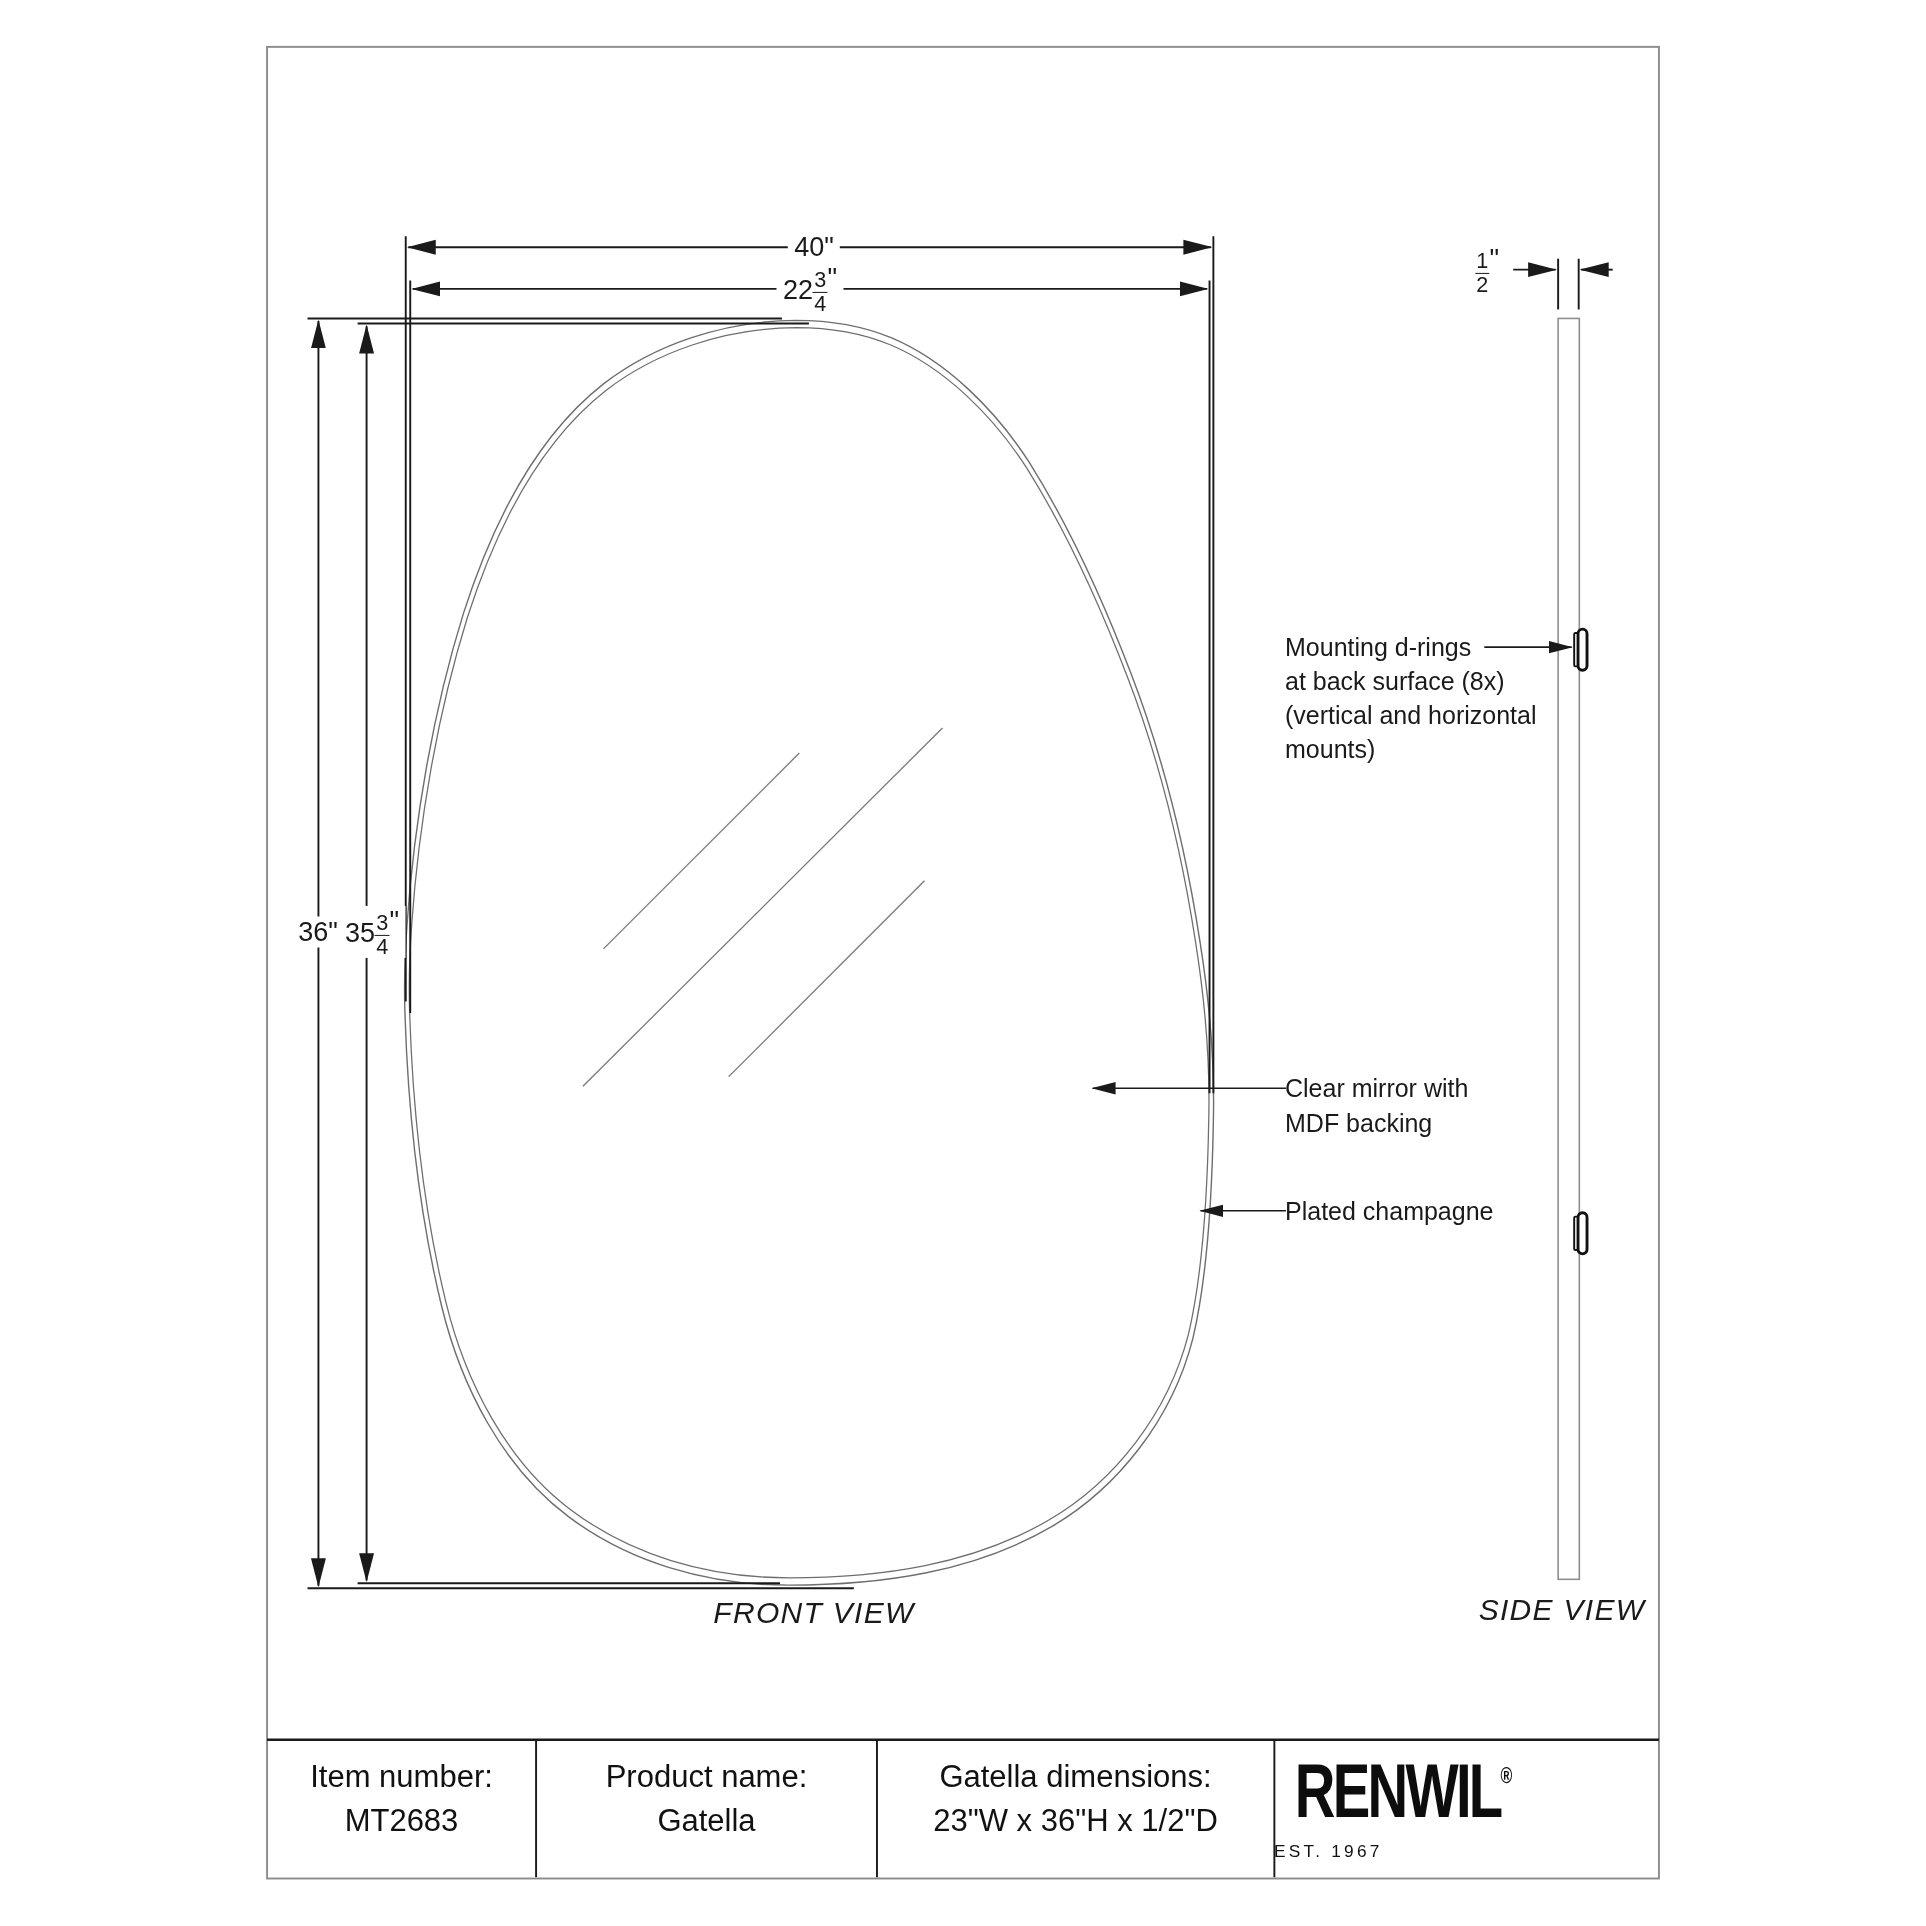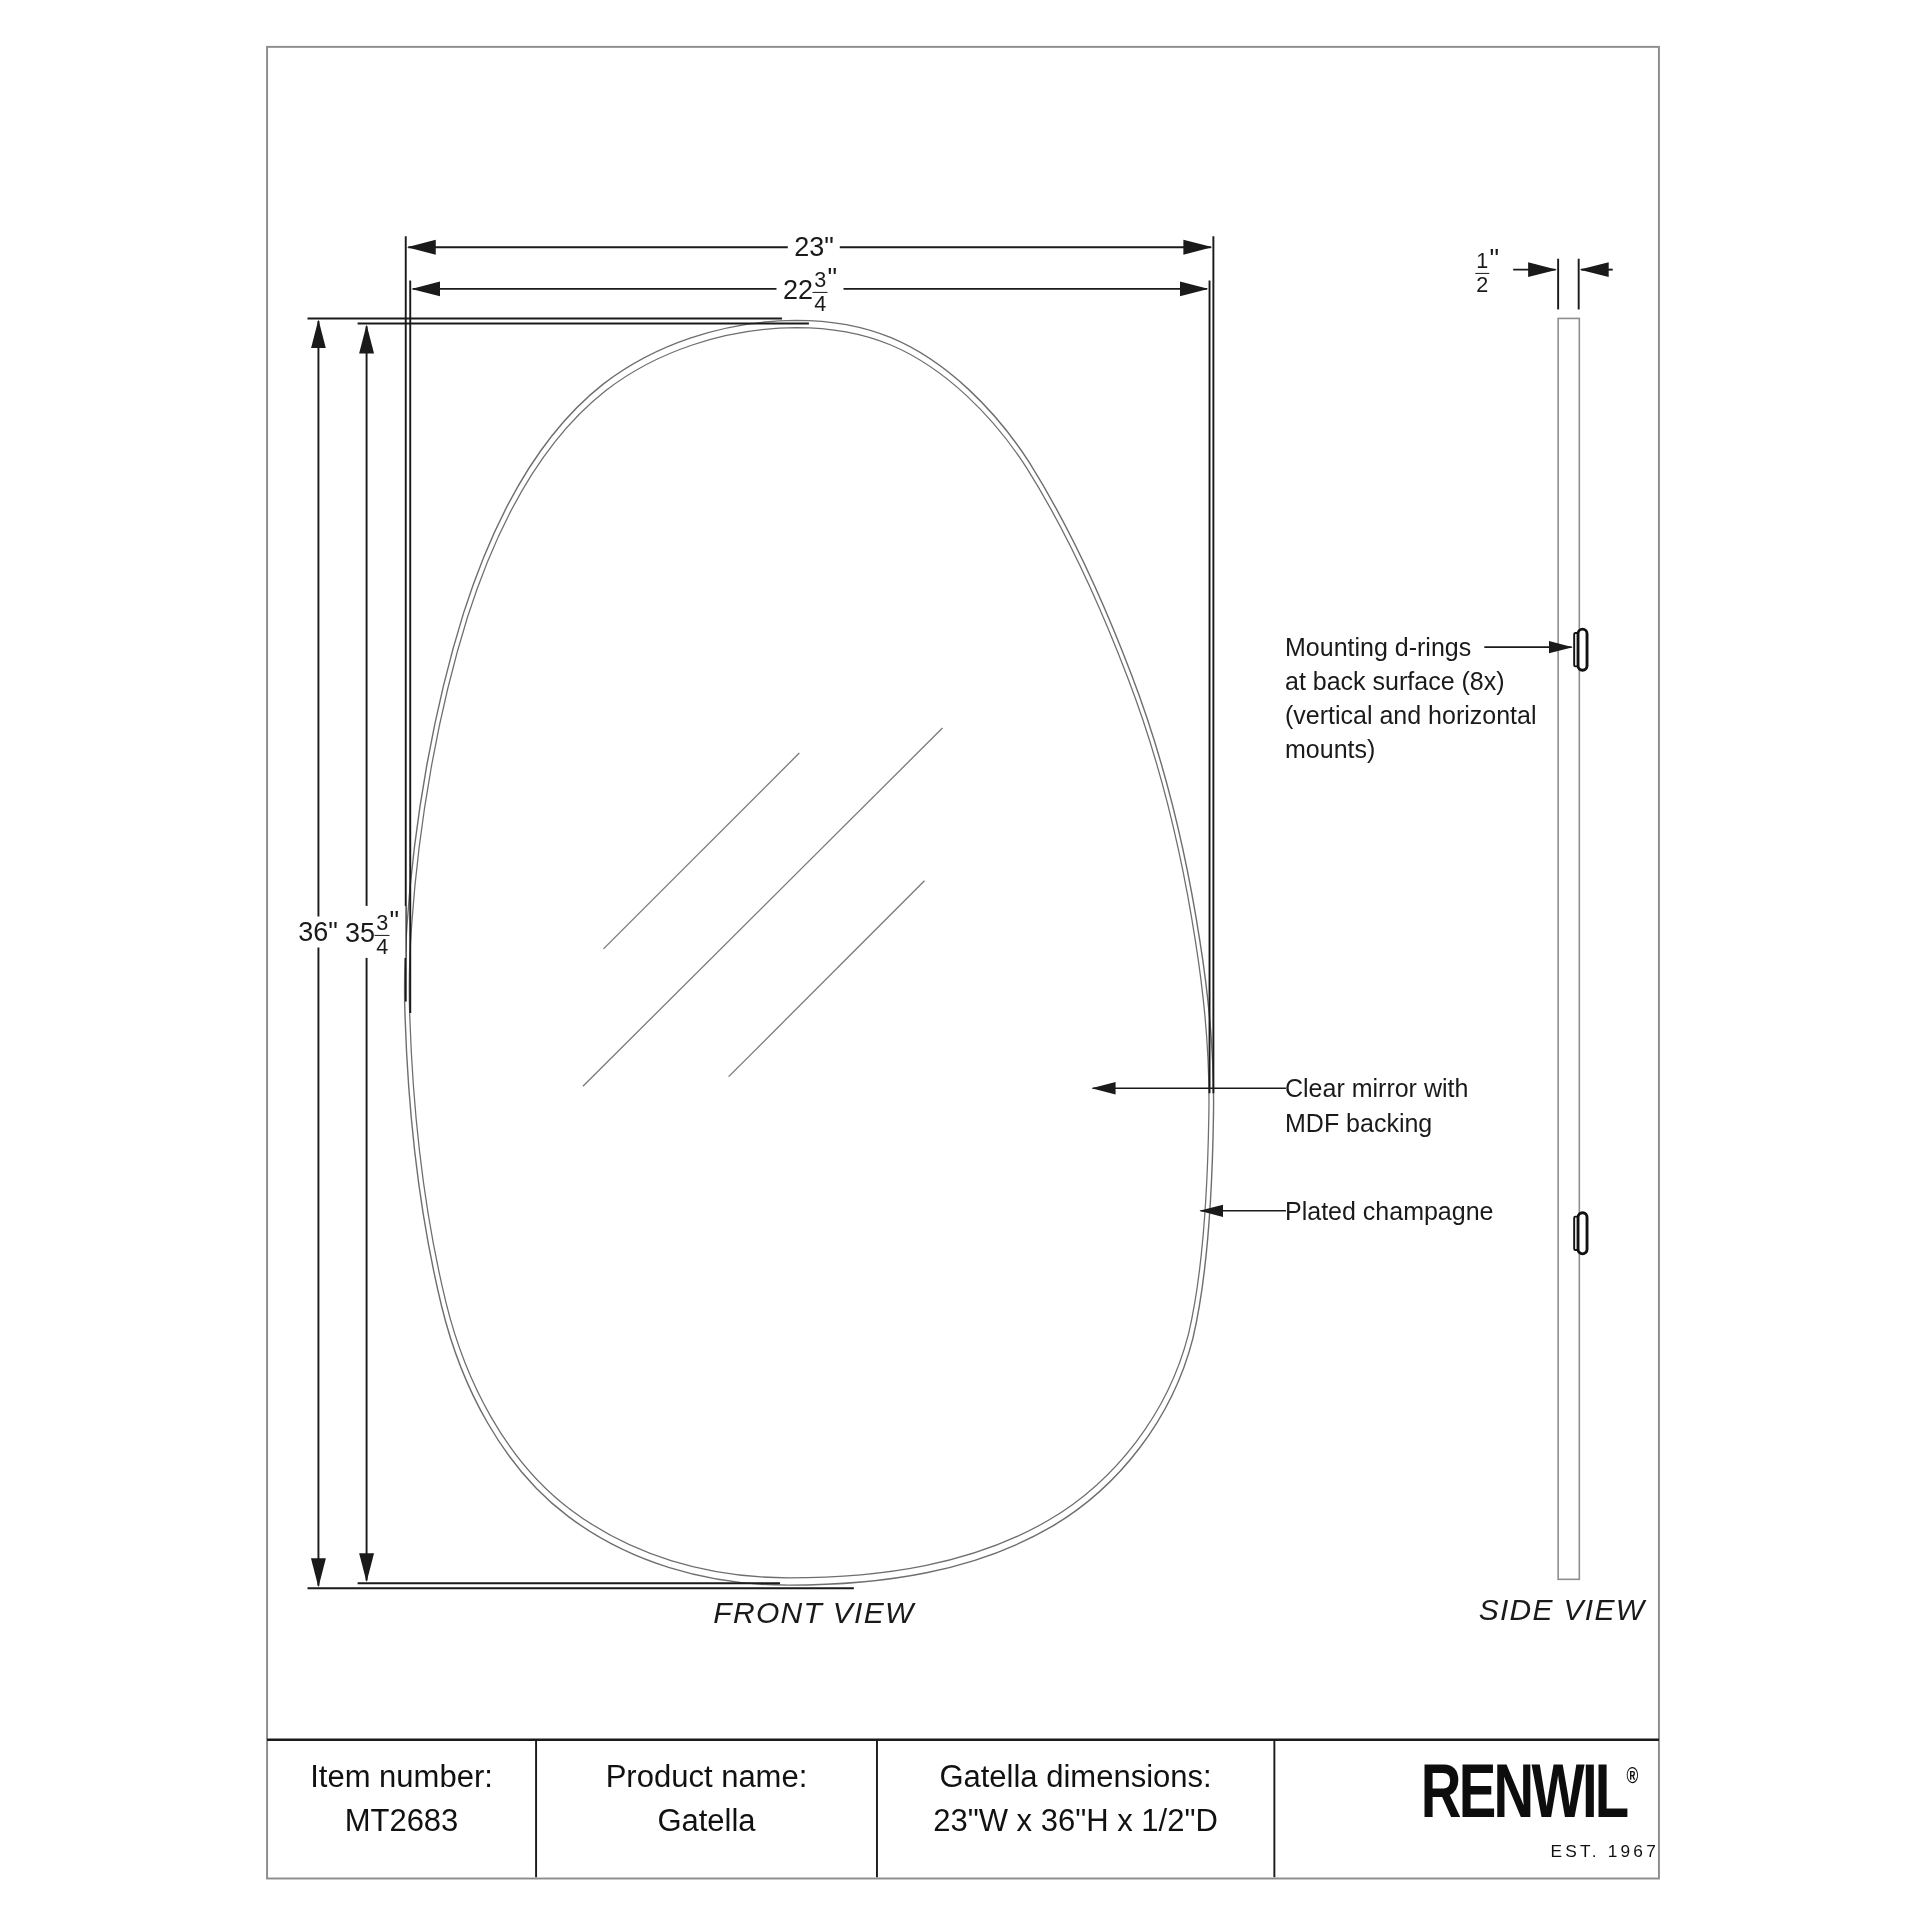--- a/index.html
+++ b/index.html
@@ -11,21 +11,21 @@
   .annot{position:absolute;white-space:nowrap;font-size:25px;line-height:34px;color:#1a1a1a;}
   .viewlabel{position:absolute;transform:translate(-50%,-50%);font-size:30px;letter-spacing:1.3px;
        color:#1a1a1a;white-space:nowrap;font-style:italic;}
   .frac{display:inline-flex;flex-direction:column;align-items:center;vertical-align:middle;
         font-size:0.8em;line-height:1.05;}
   .frac .num{border-bottom:1.9px solid #1a1a1a;padding:0 1.3px;}
   .unit-top{vertical-align:0.45em;}
   .tcell{position:absolute;top:1741px;height:116px;display:flex;flex-direction:column;
          justify-content:center;align-items:center;gap:7.7px;font-size:31px;color:#111;}
   .brandwrap{position:absolute;top:1741px;height:136px;display:flex;flex-direction:column;
-         justify-content:center;align-items:flex-end;border-radius:28px;}
+         justify-content:center;align-items:flex-start;border-radius:28px;}
   .brand{font-size:67px;font-weight:900;letter-spacing:-3.2px;line-height:1;
          transform:scale(0.84,1.12);white-space:nowrap;color:#0d0d0d;}
   .brand .reg{font-size:19px;font-weight:700;vertical-align:1.6em;letter-spacing:0;}
   .brandest{font-size:17.3px;letter-spacing:3.2px;margin-top:17px;color:#111;}
 </style>
 </head>
 <body>
 
 <div id="canvas">
 
@@ -110,21 +110,21 @@
     <line x1="2312" y1="1008" x2="2448" y2="1008" stroke="#1a1a1a" stroke-width="2.5" marker-end="url(#ah)"></line>
     <line x1="2003" y1="1695" x2="1702" y2="1695" stroke="#1a1a1a" stroke-width="2.5" marker-end="url(#ah)"></line>
     <line x1="2003" y1="1886" x2="1870" y2="1886" stroke="#1a1a1a" stroke-width="2.5" marker-end="url(#ah)"></line>
 
     <line x1="416" y1="2710" x2="2584" y2="2710" stroke="#1a1a1a" stroke-width="4"></line>
     <line x1="835" y1="2710" x2="835" y2="2924" stroke="#1a1a1a" stroke-width="3"></line>
     <line x1="1366" y1="2710" x2="1366" y2="2924" stroke="#1a1a1a" stroke-width="3"></line>
     <line x1="1985" y1="2710" x2="1985" y2="2924" stroke="#1a1a1a" stroke-width="3"></line>
   </svg>
 
-  <div class="lbl" style="left:814px;top:247px"><span>23</span><span>"</span></div>
+  <div class="lbl" style="left:814px;top:247px"><span>40</span><span>"</span></div>
 
   <div class="lbl" style="left:810px;top:289px"><span>22</span><span class="frac">
         <span class="num">3</span>
         <span class="den">4</span>
       </span><span class="unit-top">"</span></div>
 
   <div class="lbl" style="left:318px;top:932px"><span>36</span><span>"</span></div>
 
   <div class="lbl" style="left:372px;top:932px"><span>35</span><span class="frac">
         <span class="num">3</span>

